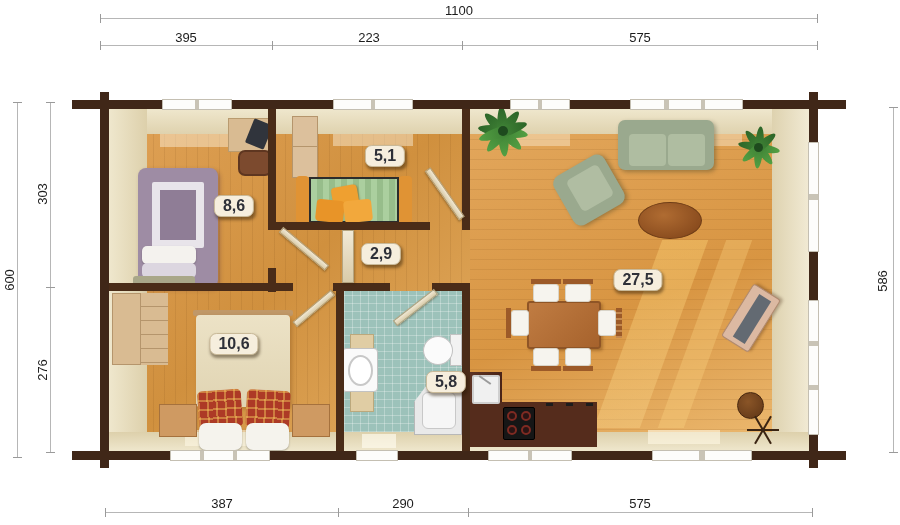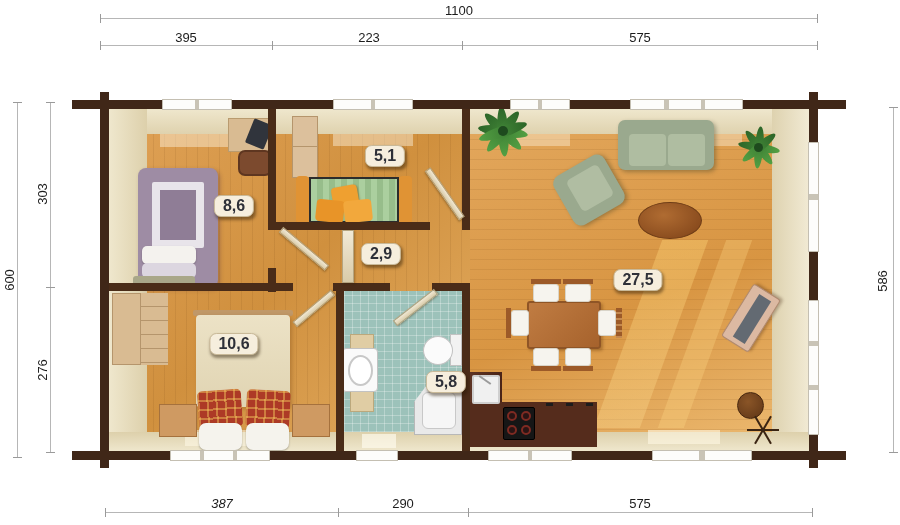--- a/index.html
+++ b/index.html
@@ -246,17 +246,17 @@
   <div class="dline" style="left:893px;top:107px;width:1px;height:346px;"></div>
   <div class="dtick" style="left:889px;top:107px;width:9px;height:1px;"></div>
   <div class="dtick" style="left:889px;top:452px;width:9px;height:1px;"></div>
   <div class="dlabel vlabel" style="left:882px;top:281px;">586</div>
 
   <div class="dline" style="left:105px;top:512px;width:708px;height:1px;"></div>
   <div class="dtick" style="left:105px;top:508px;width:1px;height:9px;"></div>
   <div class="dtick" style="left:338px;top:508px;width:1px;height:9px;"></div>
   <div class="dtick" style="left:468px;top:508px;width:1px;height:9px;"></div>
   <div class="dtick" style="left:812px;top:508px;width:1px;height:9px;"></div>
-  <div class="dlabel" style="left:222px;top:503px;font-style:italic;">387</div>
+  <div class="dlabel" style="left:222px;top:503px;">387</div>
   <div class="dlabel" style="left:403px;top:503px;">290</div>
   <div class="dlabel" style="left:640px;top:503px;">575</div>
 
 </div>
 
 </body></html>

